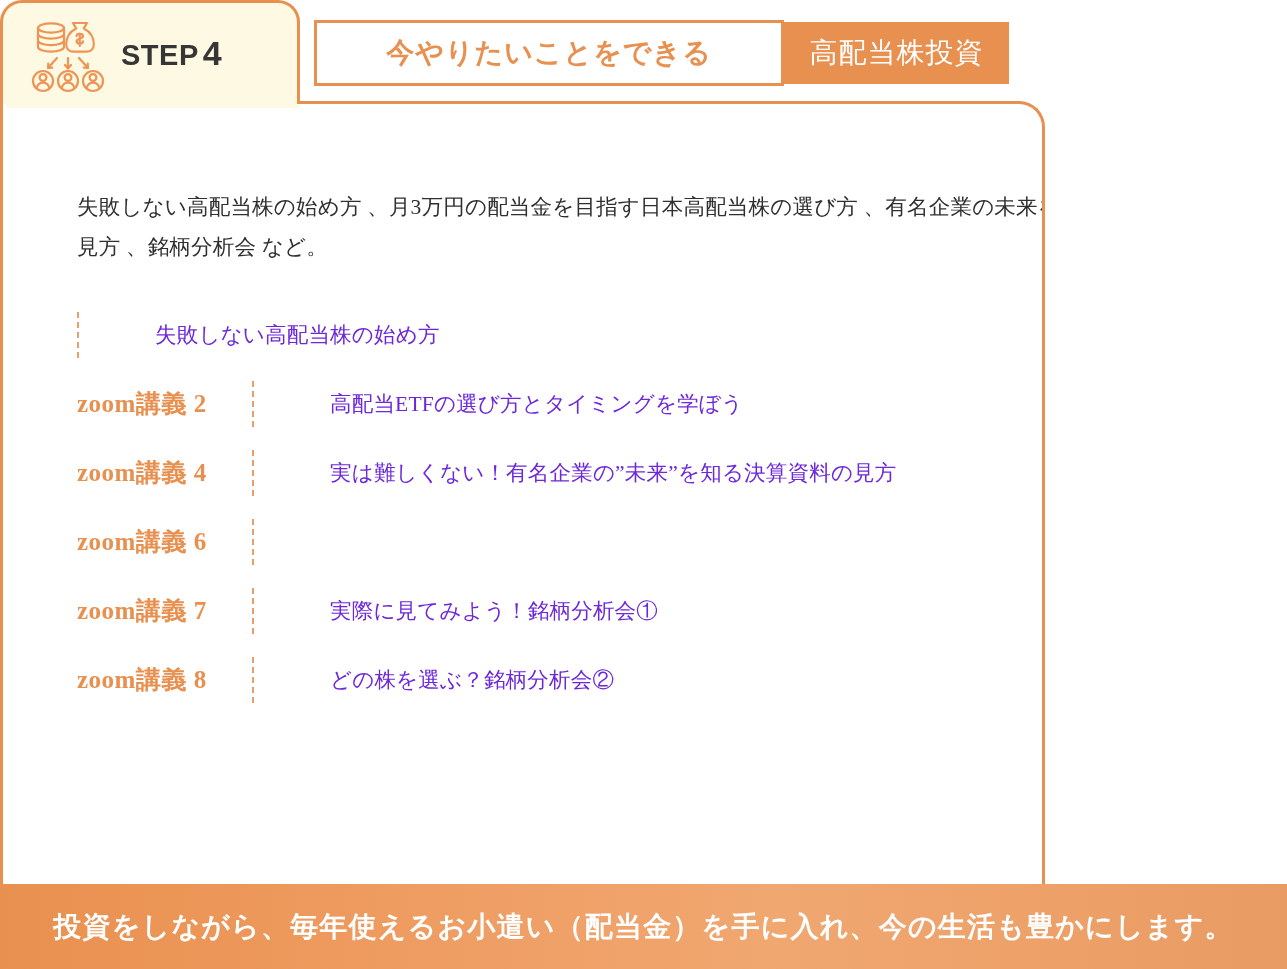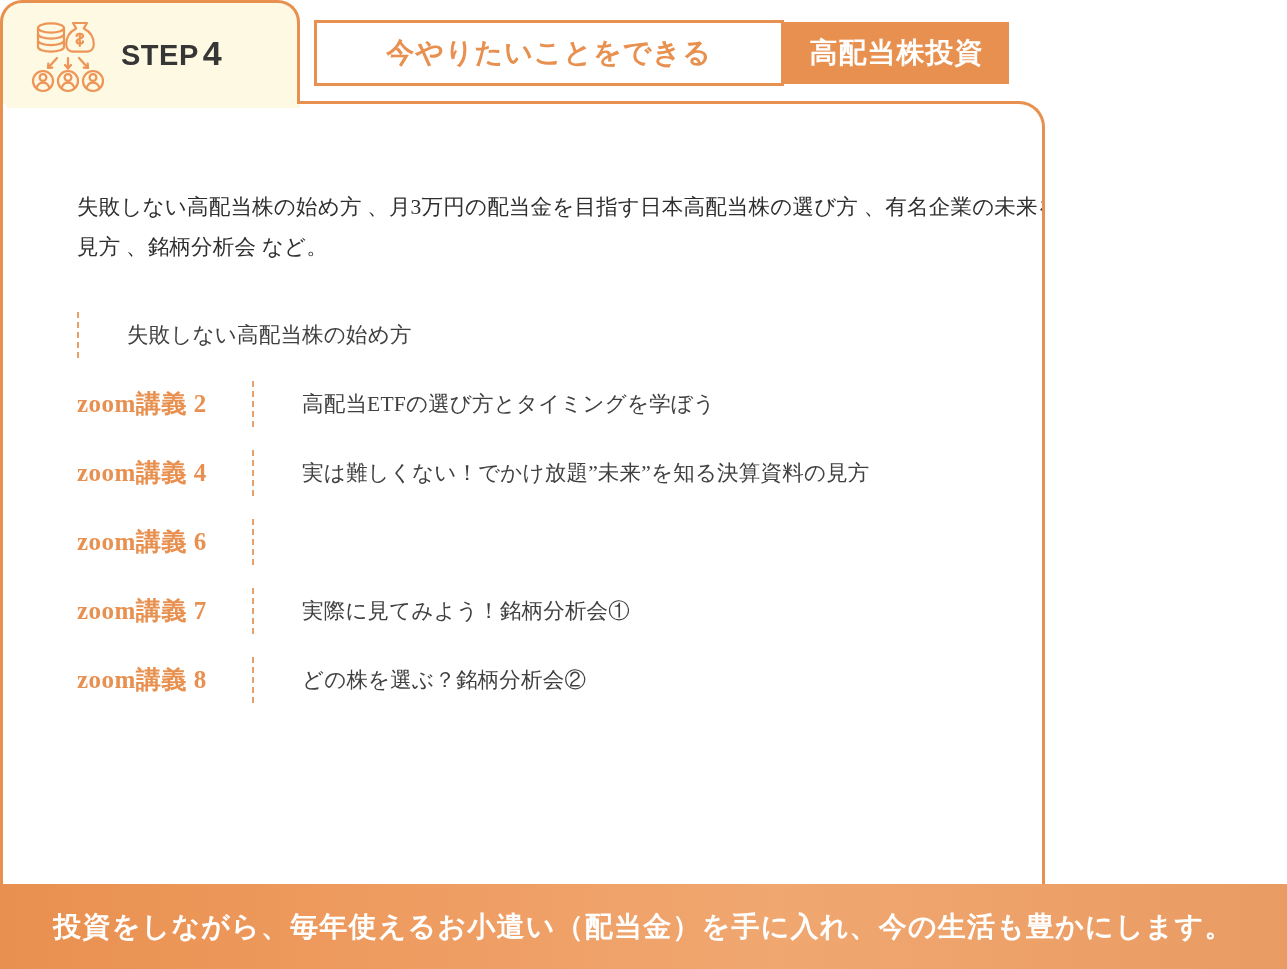--- a/index.html
+++ b/index.html
@@ -82,21 +82,21 @@
   .title-orange {
     width: 225px;
     height: 62px;
     box-sizing: border-box;
     background: #E8904F;
     display: flex;
     align-items: center;
     justify-content: center;
     color: #ffffff;
     font-size: 28px;
-    font-weight: bold;
+    font-weight: normal;
     letter-spacing: 1px;
   }
 
   
   .main-panel {
     position: absolute;
     left: 0;
     top: 101px;
     width: 1045px;
     height: 784px;
@@ -152,23 +152,24 @@
   .lec-divider {
     width: 0;
     flex: 0 0 auto;
     height: 46px;
     border-left: 2px dashed #E8A06A;
     margin: 0 48px 0 0;
   }
   .lec-title {
     flex: 1 1 auto;
     font-size: 21.5px;
-    color: #404040;
+    color: #6d28d9;
     letter-spacing: 0.2px;
     white-space: nowrap;
+    margin-left: 28px;
   }
 
   
   .thumbs {
     position: absolute;
     left: 1058px;
     top: 158px;
     width: 142px;
     display: flex;
     flex-direction: column;
@@ -419,21 +420,21 @@
     <div class="lecture-row">
       <div class="lec-label">zoom講義 2</div>
       <div class="lec-divider"></div>
       <div class="lec-title">高配当ETFの選び方とタイミングを学ぼう</div>
     </div>
 
 
     <div class="lecture-row">
       <div class="lec-label">zoom講義 4</div>
       <div class="lec-divider"></div>
-      <div class="lec-title">実は難しくない！でかけ放題”未来”を知る決算資料の見方</div>
+      <div class="lec-title">実は難しくない！有名企業の”未来”を知る決算資料の見方</div>
     </div>
 
 
     <div class="lecture-row">
       <div class="lec-label">zoom講義 6</div>
       <div class="lec-divider"></div>
     </div>
 
     <div class="lecture-row">
       <div class="lec-label">zoom講義 7</div>

